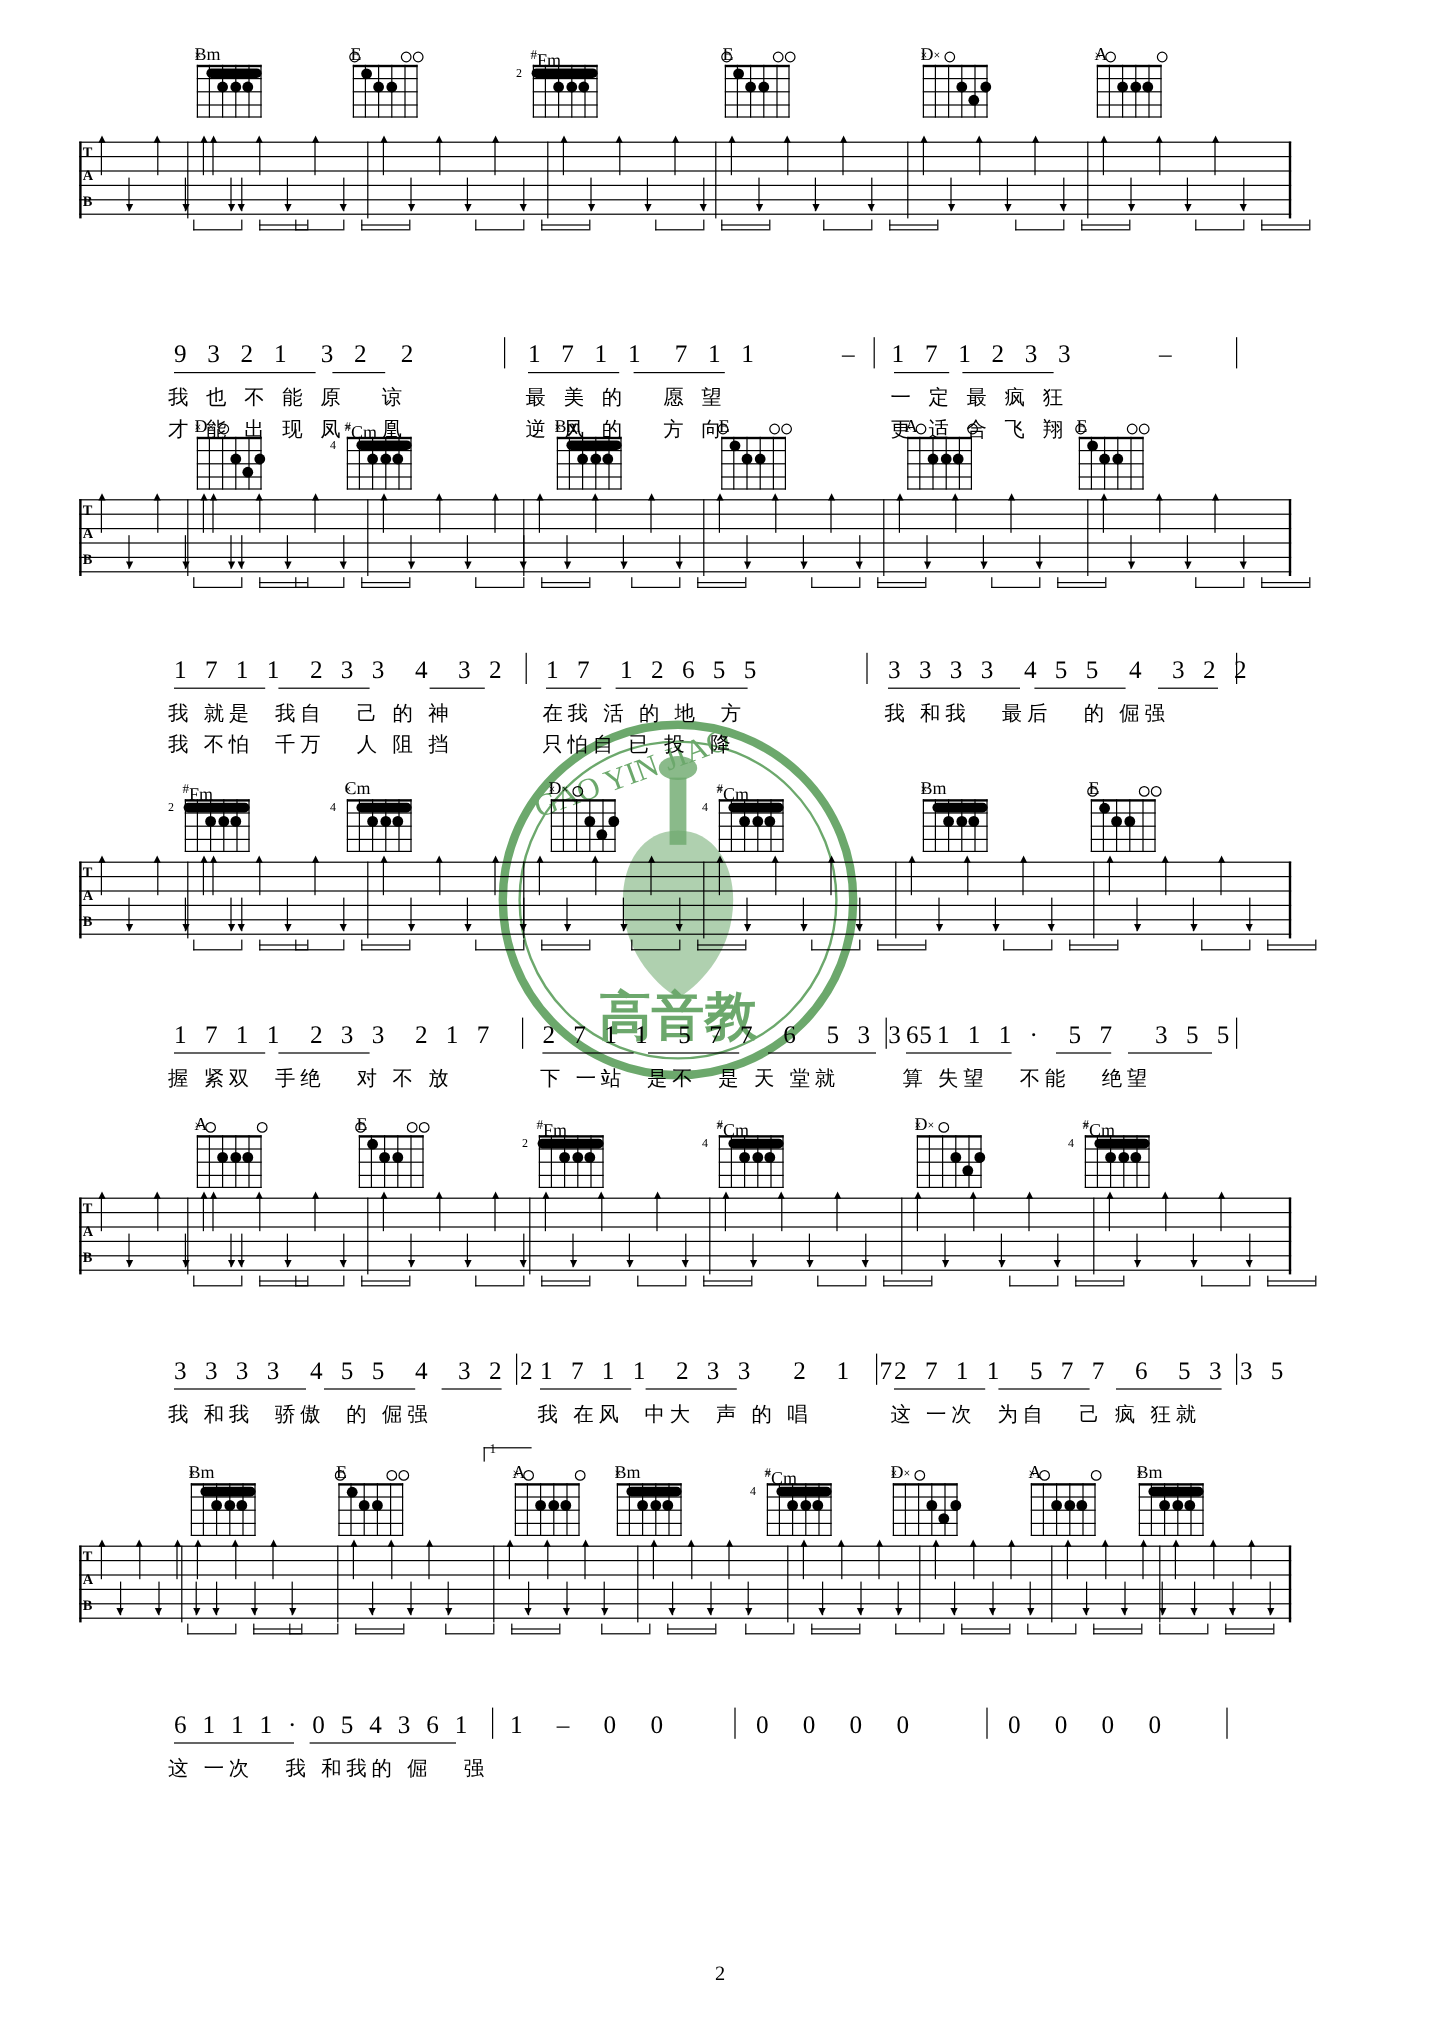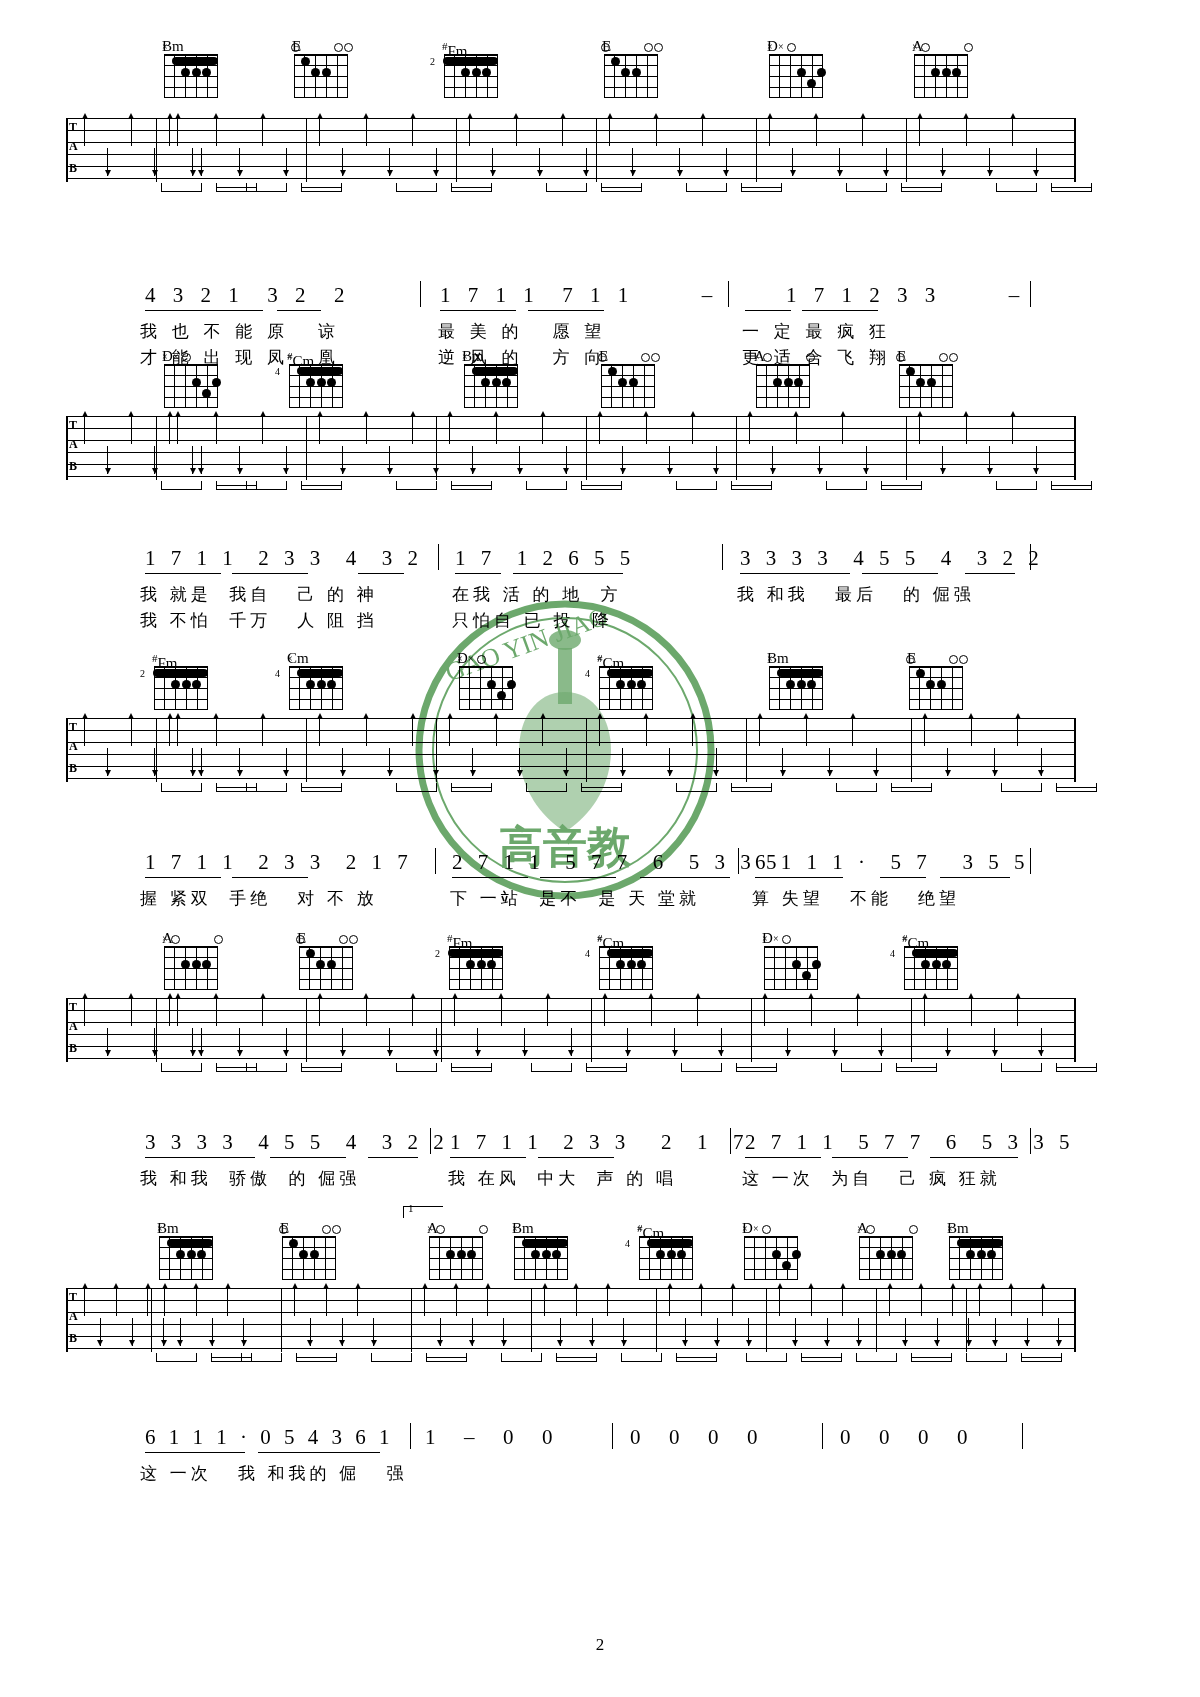--- a/index.html
+++ b/index.html
@@ -366,23 +366,23 @@
           <div class="beam" style="left: 930px; width: 40px; top: 8px;"></div>
           <div class="stem" style="left: 930px; top: 0px; height: 9px;"></div>
           <div class="stem" style="left: 970px; top: 0px; height: 9px;"></div>
           <div class="beam" style="left: 985px; width: 40px; top: 8px;"></div>
           <div class="stem" style="left: 985px; top: 0px; height: 9px;"></div>
           <div class="stem" style="left: 1025px; top: 0px; height: 9px;"></div>
           <div class="beam" style="left: 985px; width: 40px; top: 4px;"></div>
         </div>
     </div>
 
-    <div class="numrow" style="left:145px;top:245px;letter-spacing:6px;">4 3 2 1  3 2  2</div>
+    <div class="numrow" style="left:145px;top:245px;letter-spacing:6px;">9 3 2 1  3 2  2</div>
     <div class="numrow" style="left:440px;top:245px;letter-spacing:6px;">1 7 1 1  7 1 1      –</div>
-    <div class="numrow" style="left:786px;top:245px;letter-spacing:6px;">1 7 1 2 3 3      –</div>
+    <div class="numrow" style="left:743px;top:245px;letter-spacing:6px;">1 7 1 2 3 3      –</div>
     <div class="barline-num" style="left:420px;top:243px;"></div>
     <div class="barline-num" style="left:728px;top:243px;"></div>
     <div class="barline-num" style="left:1030px;top:243px;"></div>
     <div class="uline" style="left:145px;top:272px;width:118px;"></div>
     <div class="uline" style="left:277px;top:272px;width:44px;"></div>
     <div class="uline" style="left:440px;top:272px;width:76px;"></div>
     <div class="uline" style="left:528px;top:272px;width:76px;"></div>
     <div class="uline" style="left:745px;top:272px;width:46px;"></div>
     <div class="uline" style="left:802px;top:272px;width:76px;"></div>
 

